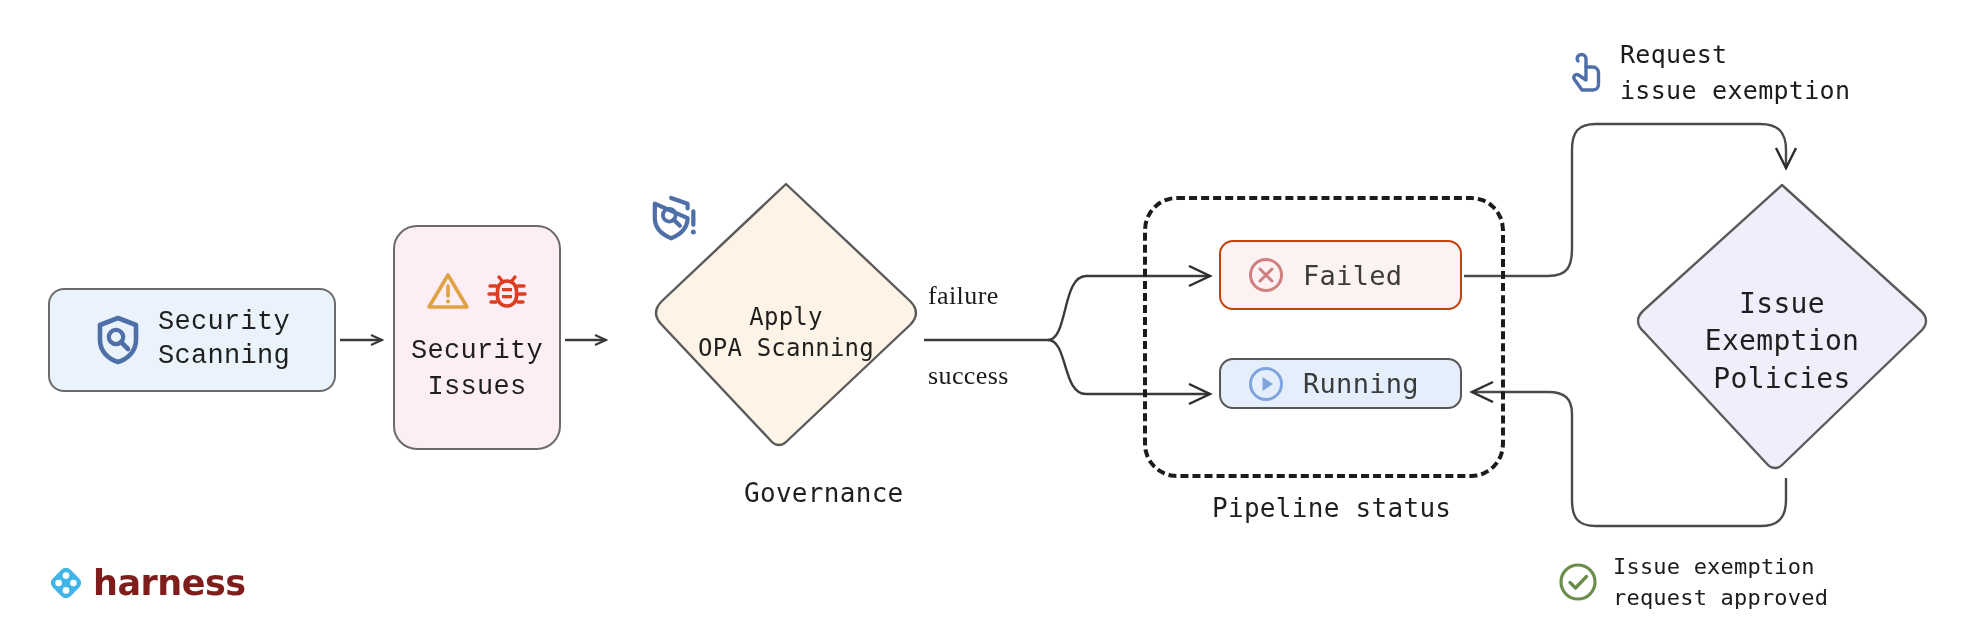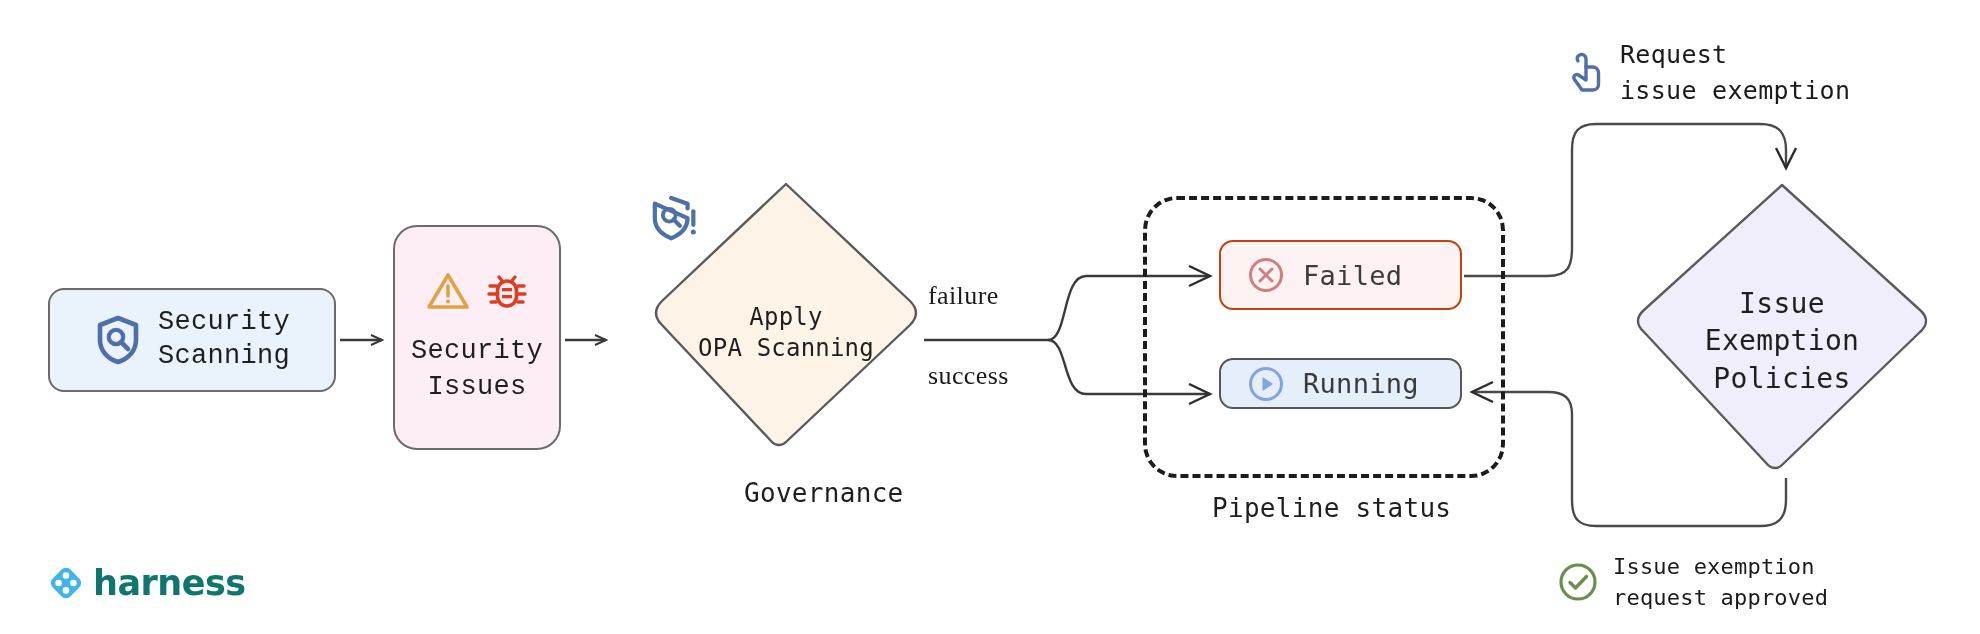--- a/index.html
+++ b/index.html
@@ -238,21 +238,21 @@
     top: 565px;
     display: flex;
     flex-direction: row;
     align-items: center;
     gap: 9px;
   }
   .brand .wordmark {
     font-family: "DejaVu Sans", "Liberation Sans", sans-serif;
     font-size: 35px;
     font-weight: 600;
-    color: #0f766e;
+    color: #7f1d1d;
     letter-spacing: -0.5px;
     line-height: 1;
     text-align: right;
   }
   .icon-svg { display: block; }
 </style>
 </head>
 <body>
 
 <div id="canvas">

